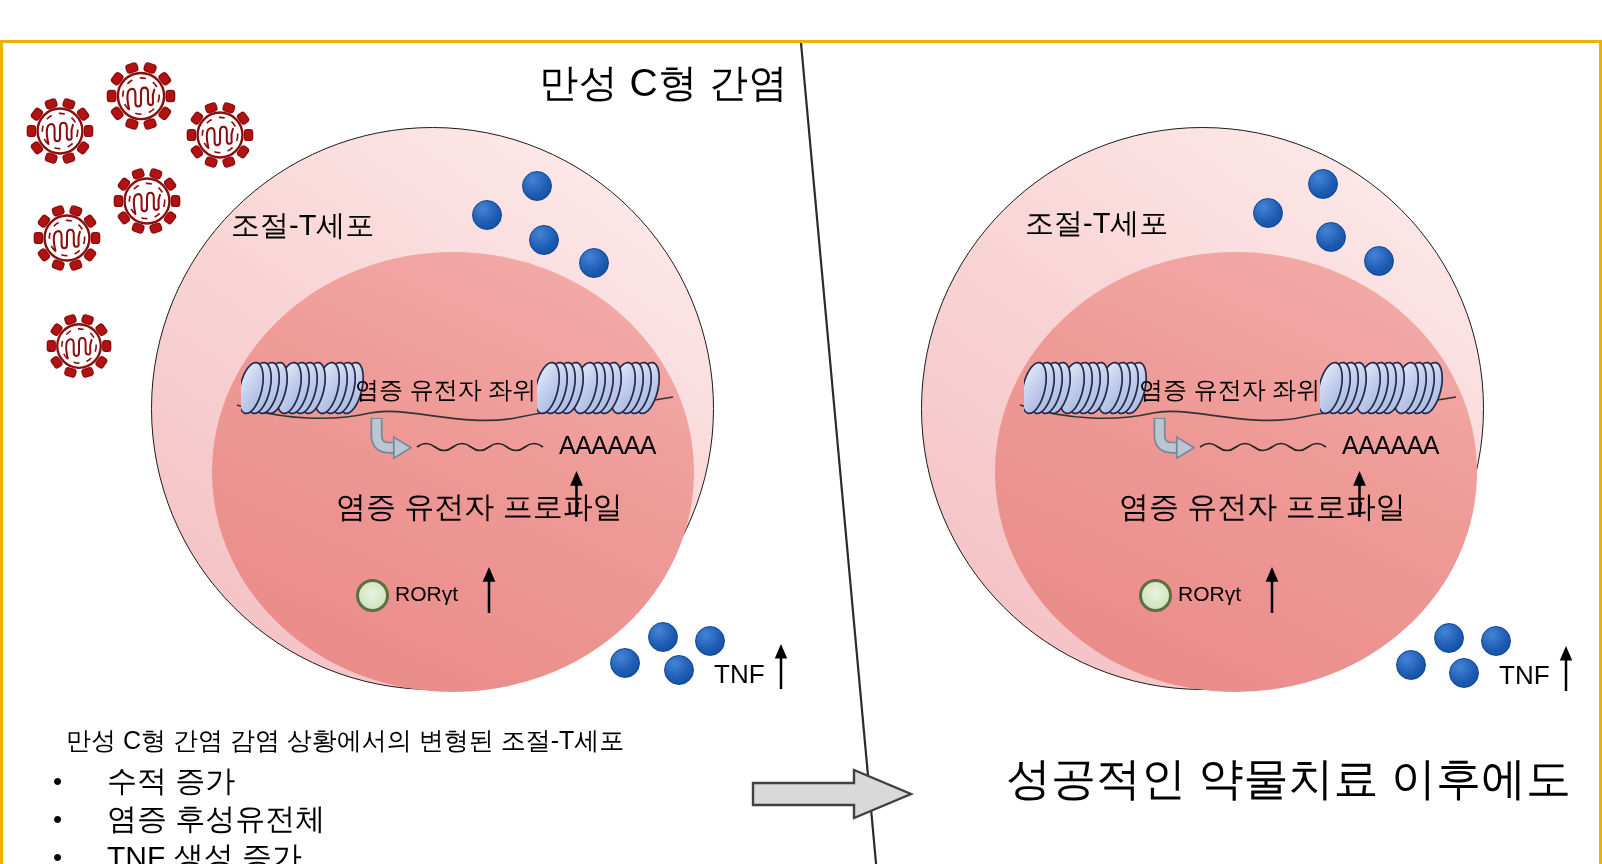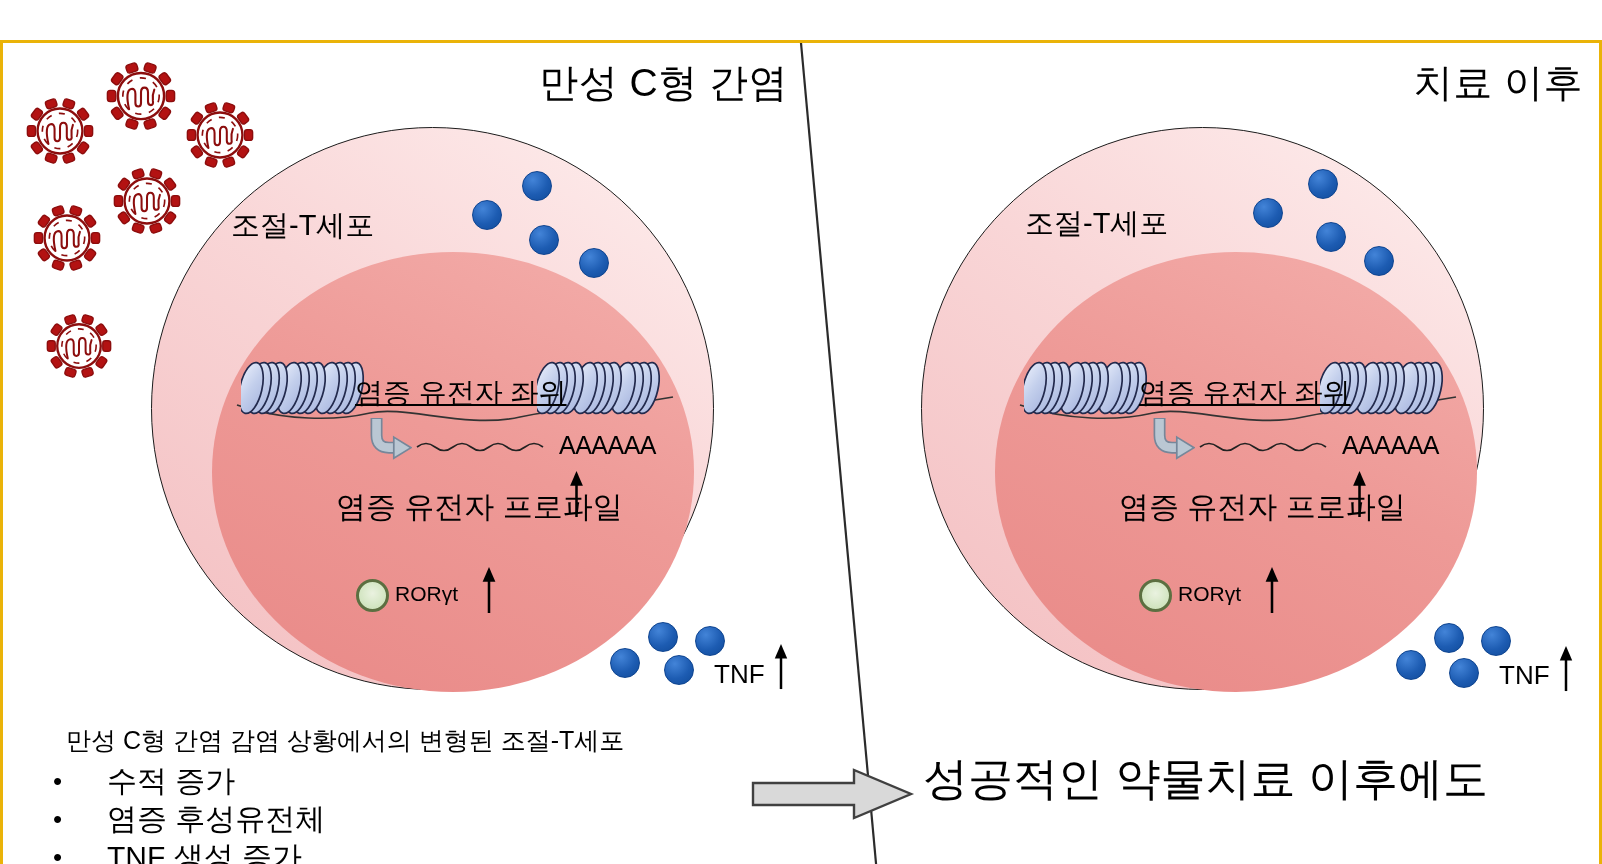--- a/index.html
+++ b/index.html
@@ -16,31 +16,31 @@
     background:linear-gradient(215deg,#fdeaea 8%,#f9d6d7 45%,#f4c2c4 90%);
     border:1.6px solid #1c1c1c;box-sizing:border-box;
   }
   .nucleus{
     position:absolute;width:482px;height:440px;border-radius:50%;
     background:linear-gradient(205deg,#f3aca9 5%,#ee9a97 45%,#e98a88 95%);
   }
   
   .panel-title{font-size:39px;letter-spacing:0.5px;white-space:nowrap;text-align:right;}
   .cell-label{font-size:29px;white-space:nowrap;}
-  .locus-label{font-size:28px;white-space:nowrap;text-decoration:underline;}
+  .locus-label{font-size:24px;white-space:nowrap;}
   .polya{font-size:25px;letter-spacing:-0.5px;white-space:nowrap;}
   .profile-label{font-size:30px;white-space:nowrap;}
   .ror-label{font-size:21px;white-space:nowrap;}
   .tnf-label{font-size:26px;white-space:nowrap;}
   .caption-left{width:680px;}
   .caption-left .heading{font-size:25px;line-height:36px;white-space:nowrap;}
   .caption-left ul{list-style:none;margin:4px 0 0 -13px;padding:0;}
   .caption-left li{font-size:30px;line-height:38px;display:flex;align-items:flex-start;}
   .caption-left li::before{content:"\2022";font-size:26px;width:16px;margin-right:38px;flex:none;}
-  .caption-right{width:648px;text-align:left;font-size:45px;line-height:56px;white-space:nowrap;}
+  .caption-right{width:648px;text-align:right;font-size:45px;line-height:56px;white-space:nowrap;}
   
   .dot{
     position:absolute;width:30px;height:30px;border-radius:50%;box-sizing:border-box;
     background:radial-gradient(circle at 35% 28%,#4384d8 0%,#1d5cb2 55%,#114c9c 95%);
     border:1px solid #0e4490;
   }
   .ror-dot{
     position:absolute;width:33px;height:33px;border-radius:50%;box-sizing:border-box;
     background:radial-gradient(circle at 50% 42%,#eaf2e0 0%,#cfe3bd 75%);
     border:3px solid #5c6f41;
@@ -199,21 +199,20 @@
 
   <svg class="icon" style="left:0;top:0;width:1602px;height:864px;pointer-events:none;" viewBox="0 0 1602 864">
     <line x1="798" y1="0" x2="877" y2="864" stroke="#2b2b2b" stroke-width="2.2"></line>
   </svg>
   <svg class="icon" style="left:748px;top:724px;width:164px;height:54px;" viewBox="0 0 164 54">
     <polygon points="2,16 103,16 103,3 160,27 103,51 103,38 2,38" fill="#d9d9d9" stroke="#404040" stroke-width="2.4"></polygon>
   </svg>
 
   <div class="panel">
 
-    <div class="abs panel-title" style="left:1295px;top:13px;width:285px;">치료 이후</div>
 
     <div class="cell" style="left:918px;top:84px;"></div>
     <div class="nucleus" style="left:992px;top:209px;"></div>
 
     <div class="abs cell-label" style="left:1022px;top:161px;">조절-T세포</div>
 
     <div class="dot" style="left:1250px;top:155px;"></div>
     <div class="dot" style="left:1305px;top:126px;"></div>
     <div class="dot" style="left:1313px;top:179px;"></div>
     <div class="dot" style="left:1361px;top:203px;"></div>

